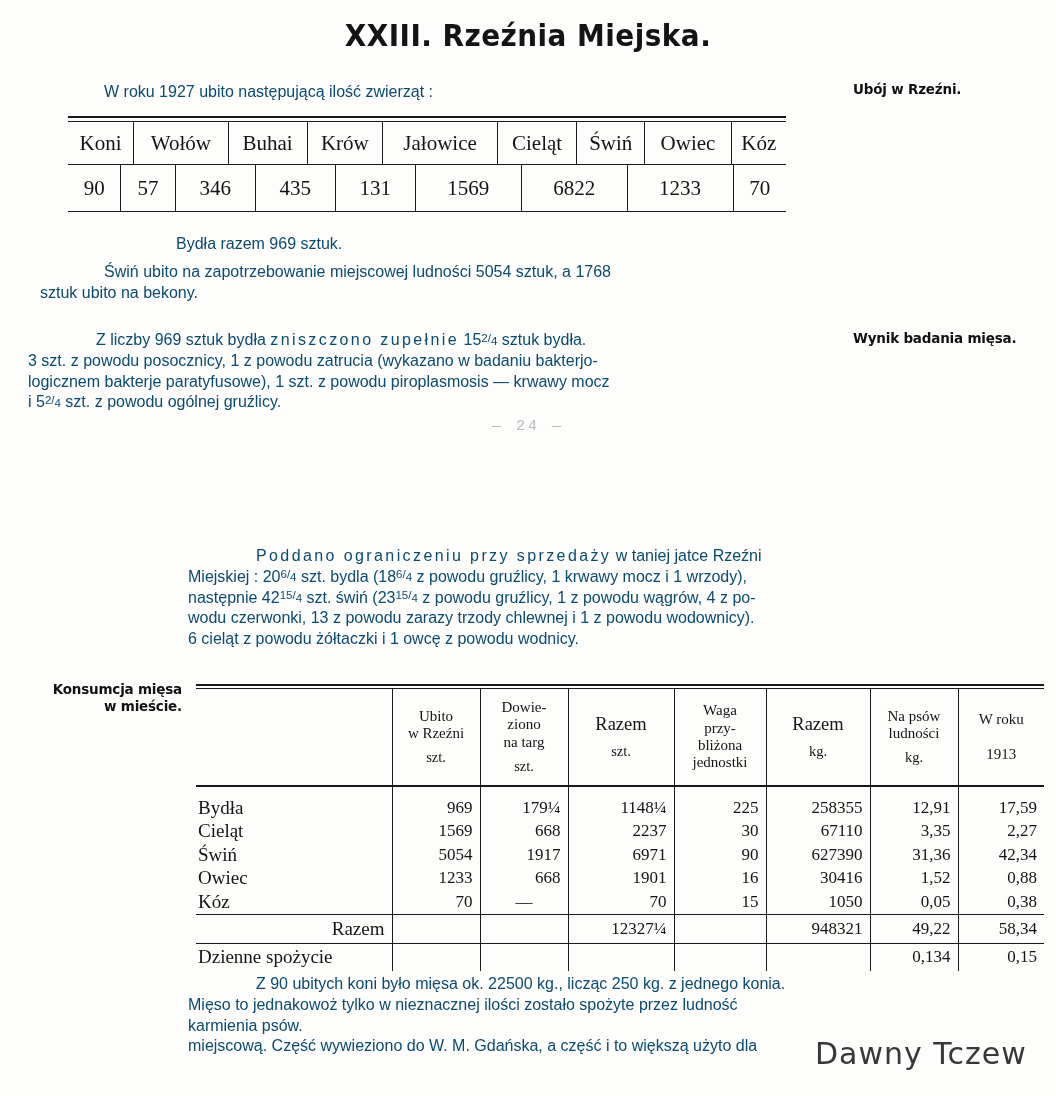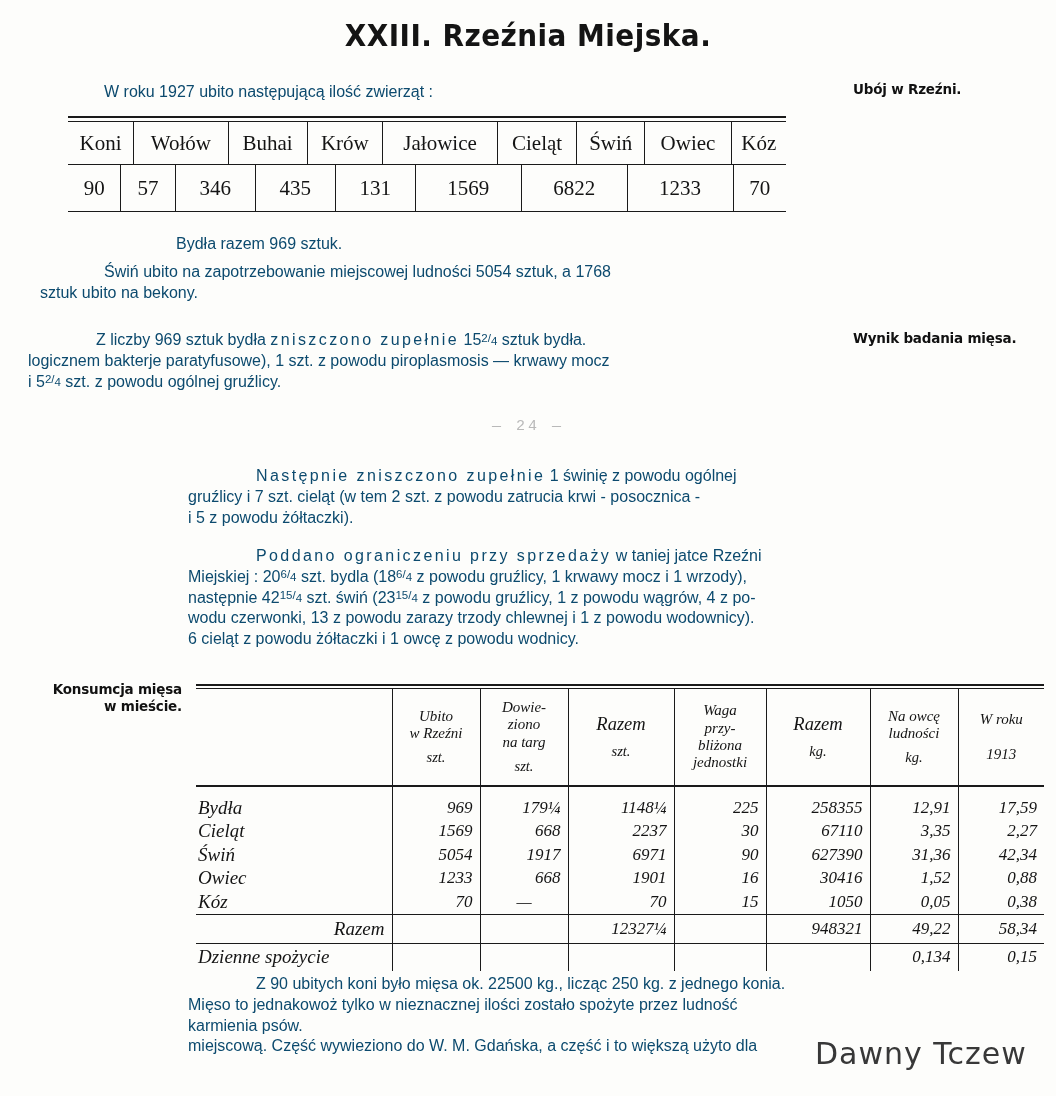--- a/index.html
+++ b/index.html
@@ -121,21 +121,20 @@
     border-top: 2.8px solid #1a1a1a;
     border-bottom: 1.2px solid #1a1a1a;
     height: 2px;
   }
   table.t2 {
     border-collapse: collapse;
     width: 100%;
     font-family: "Liberation Serif", serif;
     font-size: 16.5px;
     color: #141414;
-    font-style: italic;
   }
   table.t2 th, table.t2 td {
     border-left: 1.5px solid #1a1a1a;
     padding: 0 7px;
     font-weight: normal;
     vertical-align: middle;
   }
   table.t2 th.lead, table.t2 td.lead {
     border-left: none;
     text-align: left;
@@ -251,35 +250,29 @@
     <div style="text-indent:64px;"><span>Świń ubito na zapotrzebowanie miejscowej ludności 5054 sztuk, a 1768</span></div>
     <div><span>sztuk ubito na bekony.</span></div>
   </div>
 
   <div class="margin-note right" style="left:845px; top:330px;">Wynik badania mięsa.</div>
 
   <div class="para" style="left:28px; top:330px; width:808px;">
     <div style="text-indent:68px;" class="nowrap">
       <span>Z liczby 969 sztuk bydła </span><span class="sp">zniszczono zupełnie</span><span> 15</span><span class="frac"><span>2</span>/<span class="den">4</span></span><span> sztuk bydła.</span>
     </div>
+    <div><span>3 szt. z powodu posocznicy, 1 z powodu zatrucia (wykazano w badaniu bakterjo-</span></div>
     <div><span>logicznem bakterje paratyfusowe), 1 szt. z powodu piroplasmosis — krwawy mocz</span></div>
     <div>
       <span>i 5</span><span class="frac"><span>2</span>/<span class="den">4</span></span><span> szt. z powodu ogólnej gruźlicy.</span>
     </div>
   </div>
 
   <div class="folio">— 24 —</div>
 
-  <div class="para" style="left:188px; top:466px; width:700px;">
-    <div style="text-indent:68px;" class="nowrap">
-      <span class="sp">Następnie zniszczono zupełnie</span><span> 1 świnię  z  powodu   ogólnej</span>
-    </div>
-    <div><span>gruźlicy i 7 szt. cieląt (w tem 2 szt. z powodu zatrucia krwi - posocznica -</span></div>
-    <div><span>i 5 z powodu żółtaczki).</span></div>
-  </div>
 
   <div class="para" style="left:188px; top:546px; width:772px;">
     <div style="text-indent:68px;" class="nowrap">
       <span class="sp">Poddano ograniczeniu przy sprzedaży</span><span> w taniej jatce Rzeźni</span>
     </div>
     <div class="nowrap">
       <span>Miejskiej : 20</span><span class="frac"><span>6</span>/<span class="den">4</span></span><span> szt. bydla (18</span><span class="frac"><span>6</span>/<span class="den">4</span></span><span> z powodu gruźlicy, 1 krwawy mocz i 1 wrzody),</span>
     </div>
     <div class="nowrap">
       <span>następnie 42</span><span class="frac"><span>15</span>/<span class="den">4</span></span><span> szt. świń (23</span><span class="frac"><span>15</span>/<span class="den">4</span></span><span> z powodu gruźlicy, 1 z powodu wągrów, 4 z po-</span>
@@ -334,21 +327,21 @@
             <span>bliżona</span><br>
             <span>jednostki</span>
           </th>
 
           <th class="big">
             <span>Razem</span>
             <span class="unit">kg.</span>
           </th>
 
           <th>
-            <span>Na owcę</span><br>
+            <span>Na psów</span><br>
             <span>ludności</span>
             <span class="unit">kg.</span>
           </th>
 
           <th>
             <span>W roku</span><br><br>
             <span>1913</span>
           </th>
         </tr>
       </thead>

